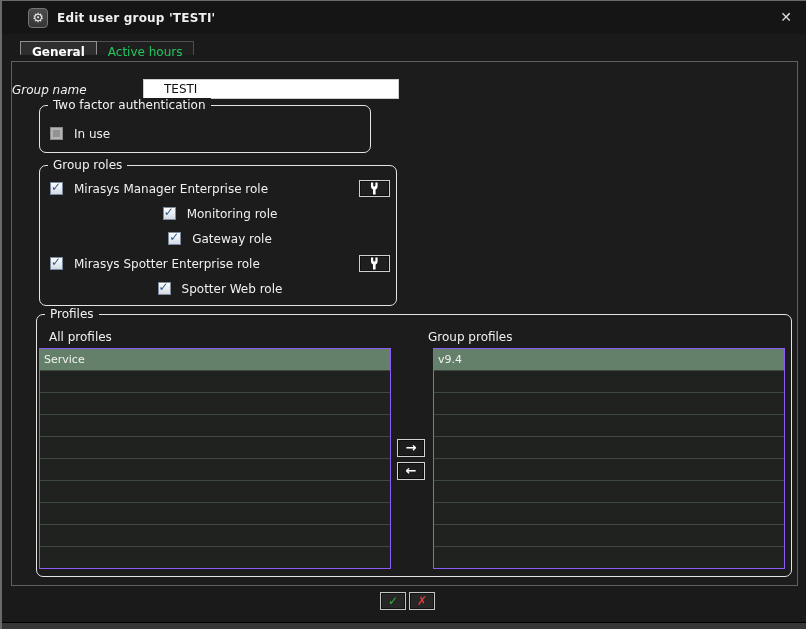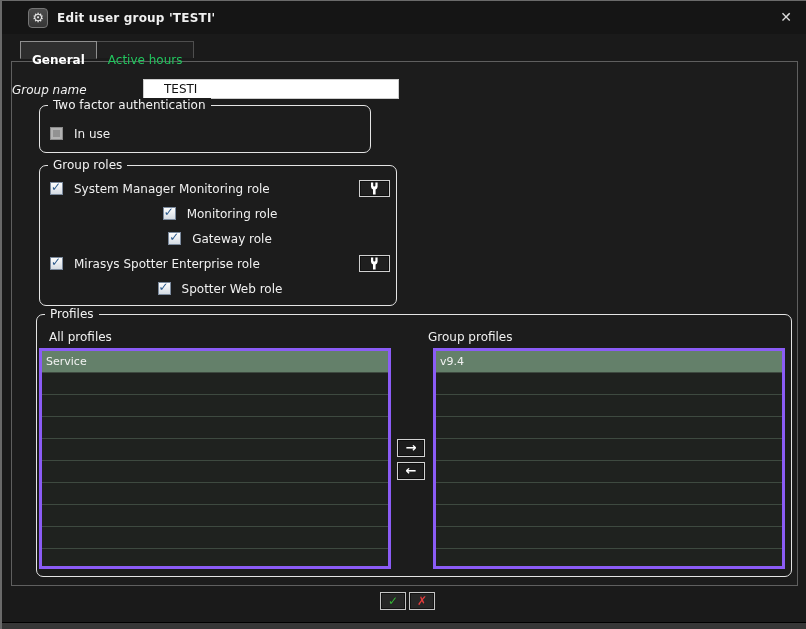--- a/index.html
+++ b/index.html
@@ -25,21 +25,21 @@
     text-align:center; line-height:18px; font-size:13px; color:#e8e8e8;
   }
   .title { position:absolute; left:55px; top:10px; font-weight:bold; letter-spacing:.2px; }
   .close-btn {
     position:absolute; right:11px; top:7px; width:18px; height:18px;
     text-align:center; line-height:18px; font-size:14px; font-weight:bold;
     color:#dcdcdc; cursor:default;
   }
   
   .tabs { position:absolute; left:18px; top:40px; display:flex; z-index:3; }
-  .tab { height:14px; line-height:20px; padding:8px 11px; cursor:default; }
+  .tab { height:14px; line-height:20px; padding:0 11px; cursor:default; }
   .tab.active {
     background:#2e2e2e; color:#ffffff; font-weight:bold;
     border:1px solid #8f8f8f; border-bottom:1px solid #2e2e2e;
     margin-bottom:-1px;
   }
   .tab.inactive {
     background:#1f1f1f; color:#22c55e;
     border:1px solid #4e4e4e; border-bottom:none; border-left:none;
   }
   
@@ -88,21 +88,21 @@
     box-shadow:inset 0 0 0 1px #101010;
     display:flex; align-items:center; justify-content:center; cursor:default;
   }
   .role-settings svg { display:block; }
   
   .list-label { position:absolute; top:15px; }
   .list-label.all { left:12px; }
   .list-label.grp { left:391px; }
   .list {
     position:absolute; top:33px; width:352px; height:221px;
-    border:3px solid #8b5cf6; background:#1f221f; overflow:hidden;
+    border:1px solid #8b5cf6; background:#1f221f; overflow:hidden;
   }
   .list.left { left:2px; }
   .list.right { left:396px; }
   .list-row {
     height:22px; line-height:21px; font-size:11px; padding:0 4px;
     border-bottom:1px solid #3e4a40; color:#f2f2f2; cursor:default;
   }
   .list-row.selected { background:#64806a; }
   .move-btn {
     position:absolute; left:360px; width:28px; height:18px;
@@ -150,21 +150,21 @@
         <span>In use</span>
       </div>
     </div>
 
     <div class="groupbox gb-roles">
       <span class="legend">Group roles</span>
       <div class="roles-body">
 
         <div class="check-row">
           <span class="checkbox checked"></span>
-          <span>System Manager Monitoring role</span>
+          <span>Mirasys Manager Enterprise role</span>
           <span class="role-settings">
             <span>
               <svg width="11" height="13" viewBox="0 0 11 13" fill="#ffffff">
                 <path d="M2 0.5 h2.2 v3 a1.1 1.1 0 0 0 2.2 0 v-3 H8.6 v4.3 a3.2 3.2 0 0 1 -2 2.7 V12.5 H4 V7.5 A3.2 3.2 0 0 1 2 4.8 Z"></path>
               </svg>
             </span>
           </span>
         </div>
 
         <div class="check-row">

